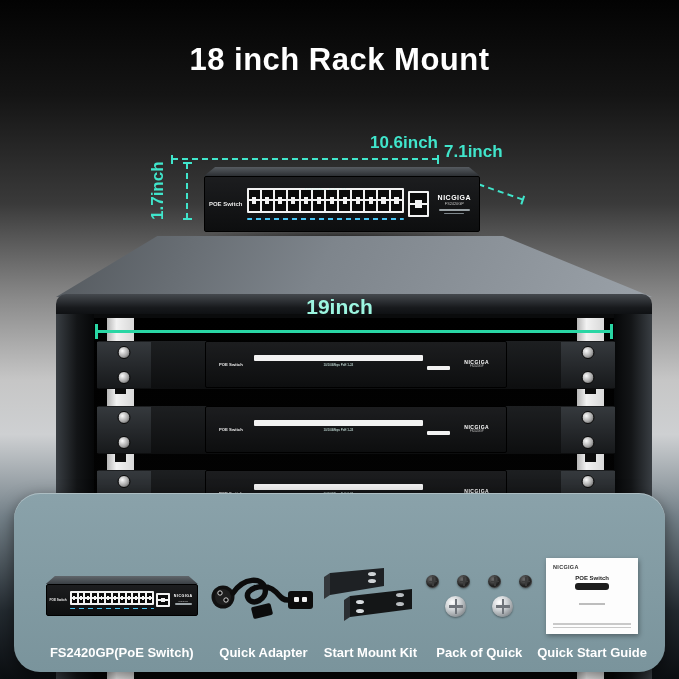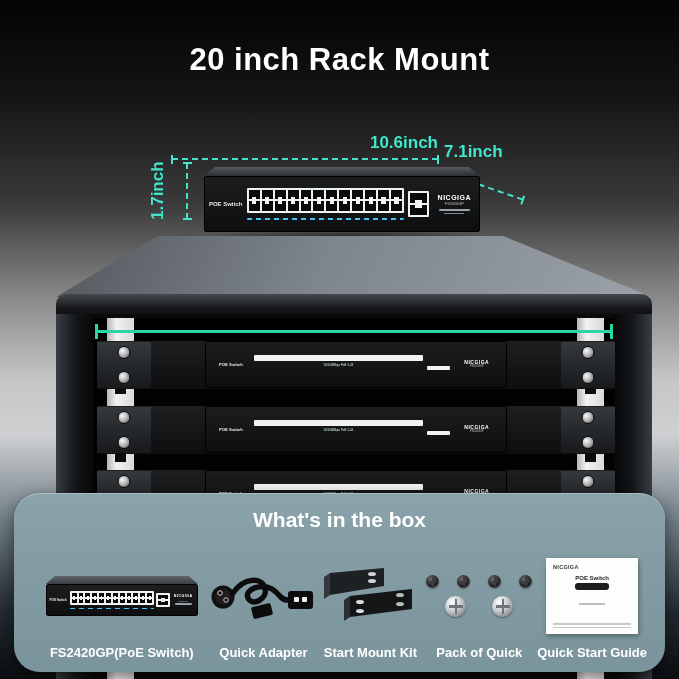--- a/index.html
+++ b/index.html
@@ -131,21 +131,21 @@
   .g-mid{width:26px;height:2px;background:#bdbdbd;margin:13px auto 0;}
   .g-foot{position:absolute;left:7px;right:7px;bottom:6px;}
   .g-foot span{display:block;height:1.5px;background:#c9c9c9;margin-top:2px;}
   .stage{--cyan:#40e5cb;--teal:#29d6a4;}
 </style>
 </head>
 <body>
 
 <div class="stage">
 
-  <div class="title">20 inch Rack Mount</div>
+  <div class="title">18 inch Rack Mount</div>
 
   <div class="dim-label dim-w">10.6inch</div>
   <div class="dash-w"></div>
   <div class="dim-label dim-d">7.1inch</div>
   <div class="dash-d"></div>
   <div class="dim-label dim-h">1.7inch</div>
   <div class="dash-h"></div>
 
   <div class="product-switch">
     <div class="sw-top3d"></div>
@@ -195,20 +195,21 @@
     </div>
   </div>
 
   <div class="rack-top"></div>
   <div class="rack-edge"></div>
   <div class="rack-body"></div>
   <div class="rack-cavity"></div>
   <div class="rail rail-l"></div>
   <div class="rail rail-r"></div>
 
+  <div class="measure-label">19inch</div>
   <div class="measure-line"></div>
 
   <div class="unit" style="top:337px">
     <div class="chassis"></div>
     <div class="ear ear-l">
       <span class="screw s1"></span>
       <span class="screw s2"></span>
     </div>
     <div class="ear ear-r">
       <span class="screw s1"></span>
@@ -363,21 +364,20 @@
       <div class="sf-brand">
         <b>NICGIGA</b>
         <i>FS2420GP</i>
         <span class="specbar"></span>
         <span class="specbar short"></span>
       </div>
     </div>
   </div>
 
   <div class="box-panel">
-    <div class="box-title">What's in the box</div>
     <div class="box-items">
 
       <div class="box-item bi-1">
         <div class="art">
           <div class="mini-sw">
             <div class="mini-top"></div>
             <div class="switch-face">
               <span class="sf-label">POE Switch</span>
               <div class="sf-portwrap">
                 <div class="ports">

